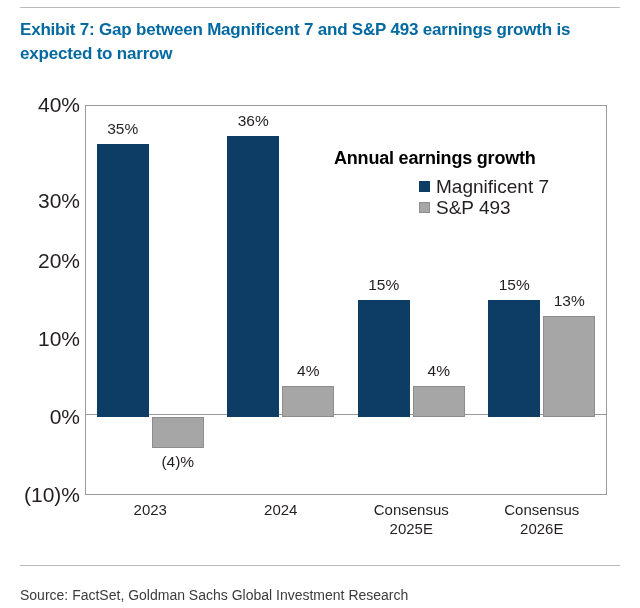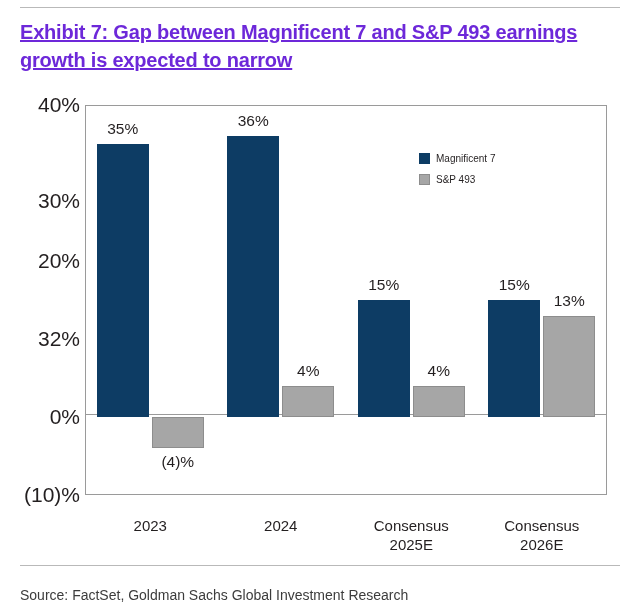--- a/index.html
+++ b/index.html
@@ -25,27 +25,26 @@
     height: 1px;
     background: #b9b9b9;
   }
 
   
   .title {
     position: absolute;
     left: 20px;
     top: 18px;
     width: 606px;
-    font-size: 20px;
+    font-size: 17px;
     font-weight: bold;
     line-height: 1.42;
     letter-spacing: -0.2px;
-    color: #6d28d9;
+    color: #0369a1;
     font-family: "Liberation Sans", sans-serif;
-    text-decoration: underline;
   }
 
   
   .chart-area {
     position: absolute;
     left: 0;
     top: 0;
     width: 640px;
     height: 608px;
   }
@@ -114,21 +113,21 @@
     color: #231f20;
     text-align: left;
     white-space: nowrap;
     transform: translateX(-50%);
   }
 
   
   .xlabels {
     position: absolute;
     left: 85px;
-    top: 516px;
+    top: 500px;
     width: 522px;
     height: 60px;
   }
   .xtick {
     position: absolute;
     top: 0;
     font-size: 15px;
     color: #231f20;
     text-align: center;
     line-height: 1.28;
@@ -158,21 +157,21 @@
     align-items: center;
     height: 21px;
   }
   .legend-swatch {
     width: 11px;
     height: 11px;
     margin-right: 6px;
     flex: 0 0 auto;
   }
   .legend-text {
-    font-size: 10px;
+    font-size: 19px;
     color: #231f20;
     white-space: nowrap;
     text-align: center;
   }
 
   
   .bottom-rule {
     position: absolute;
     left: 20px;
     top: 565px;
@@ -198,21 +197,21 @@
 <div class="title">Exhibit 7: Gap between Magnificent 7 and S&amp;P 493 earnings growth is expected to narrow</div>
 
 <div class="chart-area">
 
   <div class="plot-frame"></div>
   <div class="zero-line"></div>
 
   <div class="ylabels" id="y-axis">
       <div class="ytick" style="top: 495px;">(10)%</div>
       <div class="ytick" style="top: 417px;">0%</div>
-      <div class="ytick" style="top: 339px;">32%</div>
+      <div class="ytick" style="top: 339px;">10%</div>
       <div class="ytick" style="top: 261px;">20%</div>
       <div class="ytick" style="top: 201px;">30%</div>
       <div class="ytick" style="top: 105px;">40%</div>
     </div>
 
   <div class="bars" id="bars">
       <div class="bar mag" style="left: 11.75px; top: 39px; width: 52px; height: 273px;"></div>
       <div class="bar-label" style="left: 37.75px; top: 15px;">35%</div>
       <div class="bar sp" style="left: 66.75px; top: 312px; width: 52px; height: 31.2px;"></div>
       <div class="bar-label" style="left: 92.75px; top: 348.2px;">(4)%</div>
@@ -231,20 +230,21 @@
     </div>
 
   <div class="xlabels" id="x-axis">
       <div class="xtick" style="left: 65.25px;">2023</div>
       <div class="xtick" style="left: 195.75px;">2024</div>
       <div class="xtick" style="left: 326.25px;">Consensus<br>2025E</div>
       <div class="xtick" style="left: 456.75px;">Consensus<br>2026E</div>
     </div>
 
   <div class="legend">
+    <div class="legend-title">Annual earnings growth</div>
     <div class="legend-items">
       <div class="legend-row">
         <span class="legend-swatch" id="sw0" style="background: rgb(13, 60, 100);"></span>
         <span class="legend-text">Magnificent 7</span>
       </div>
       <div class="legend-row">
         <span class="legend-swatch" id="sw1" style="background: rgb(166, 166, 166); border: 1px solid rgb(141, 141, 141); box-sizing: border-box;"></span>
         <span class="legend-text">S&amp;P 493</span>
       </div>
     </div>

